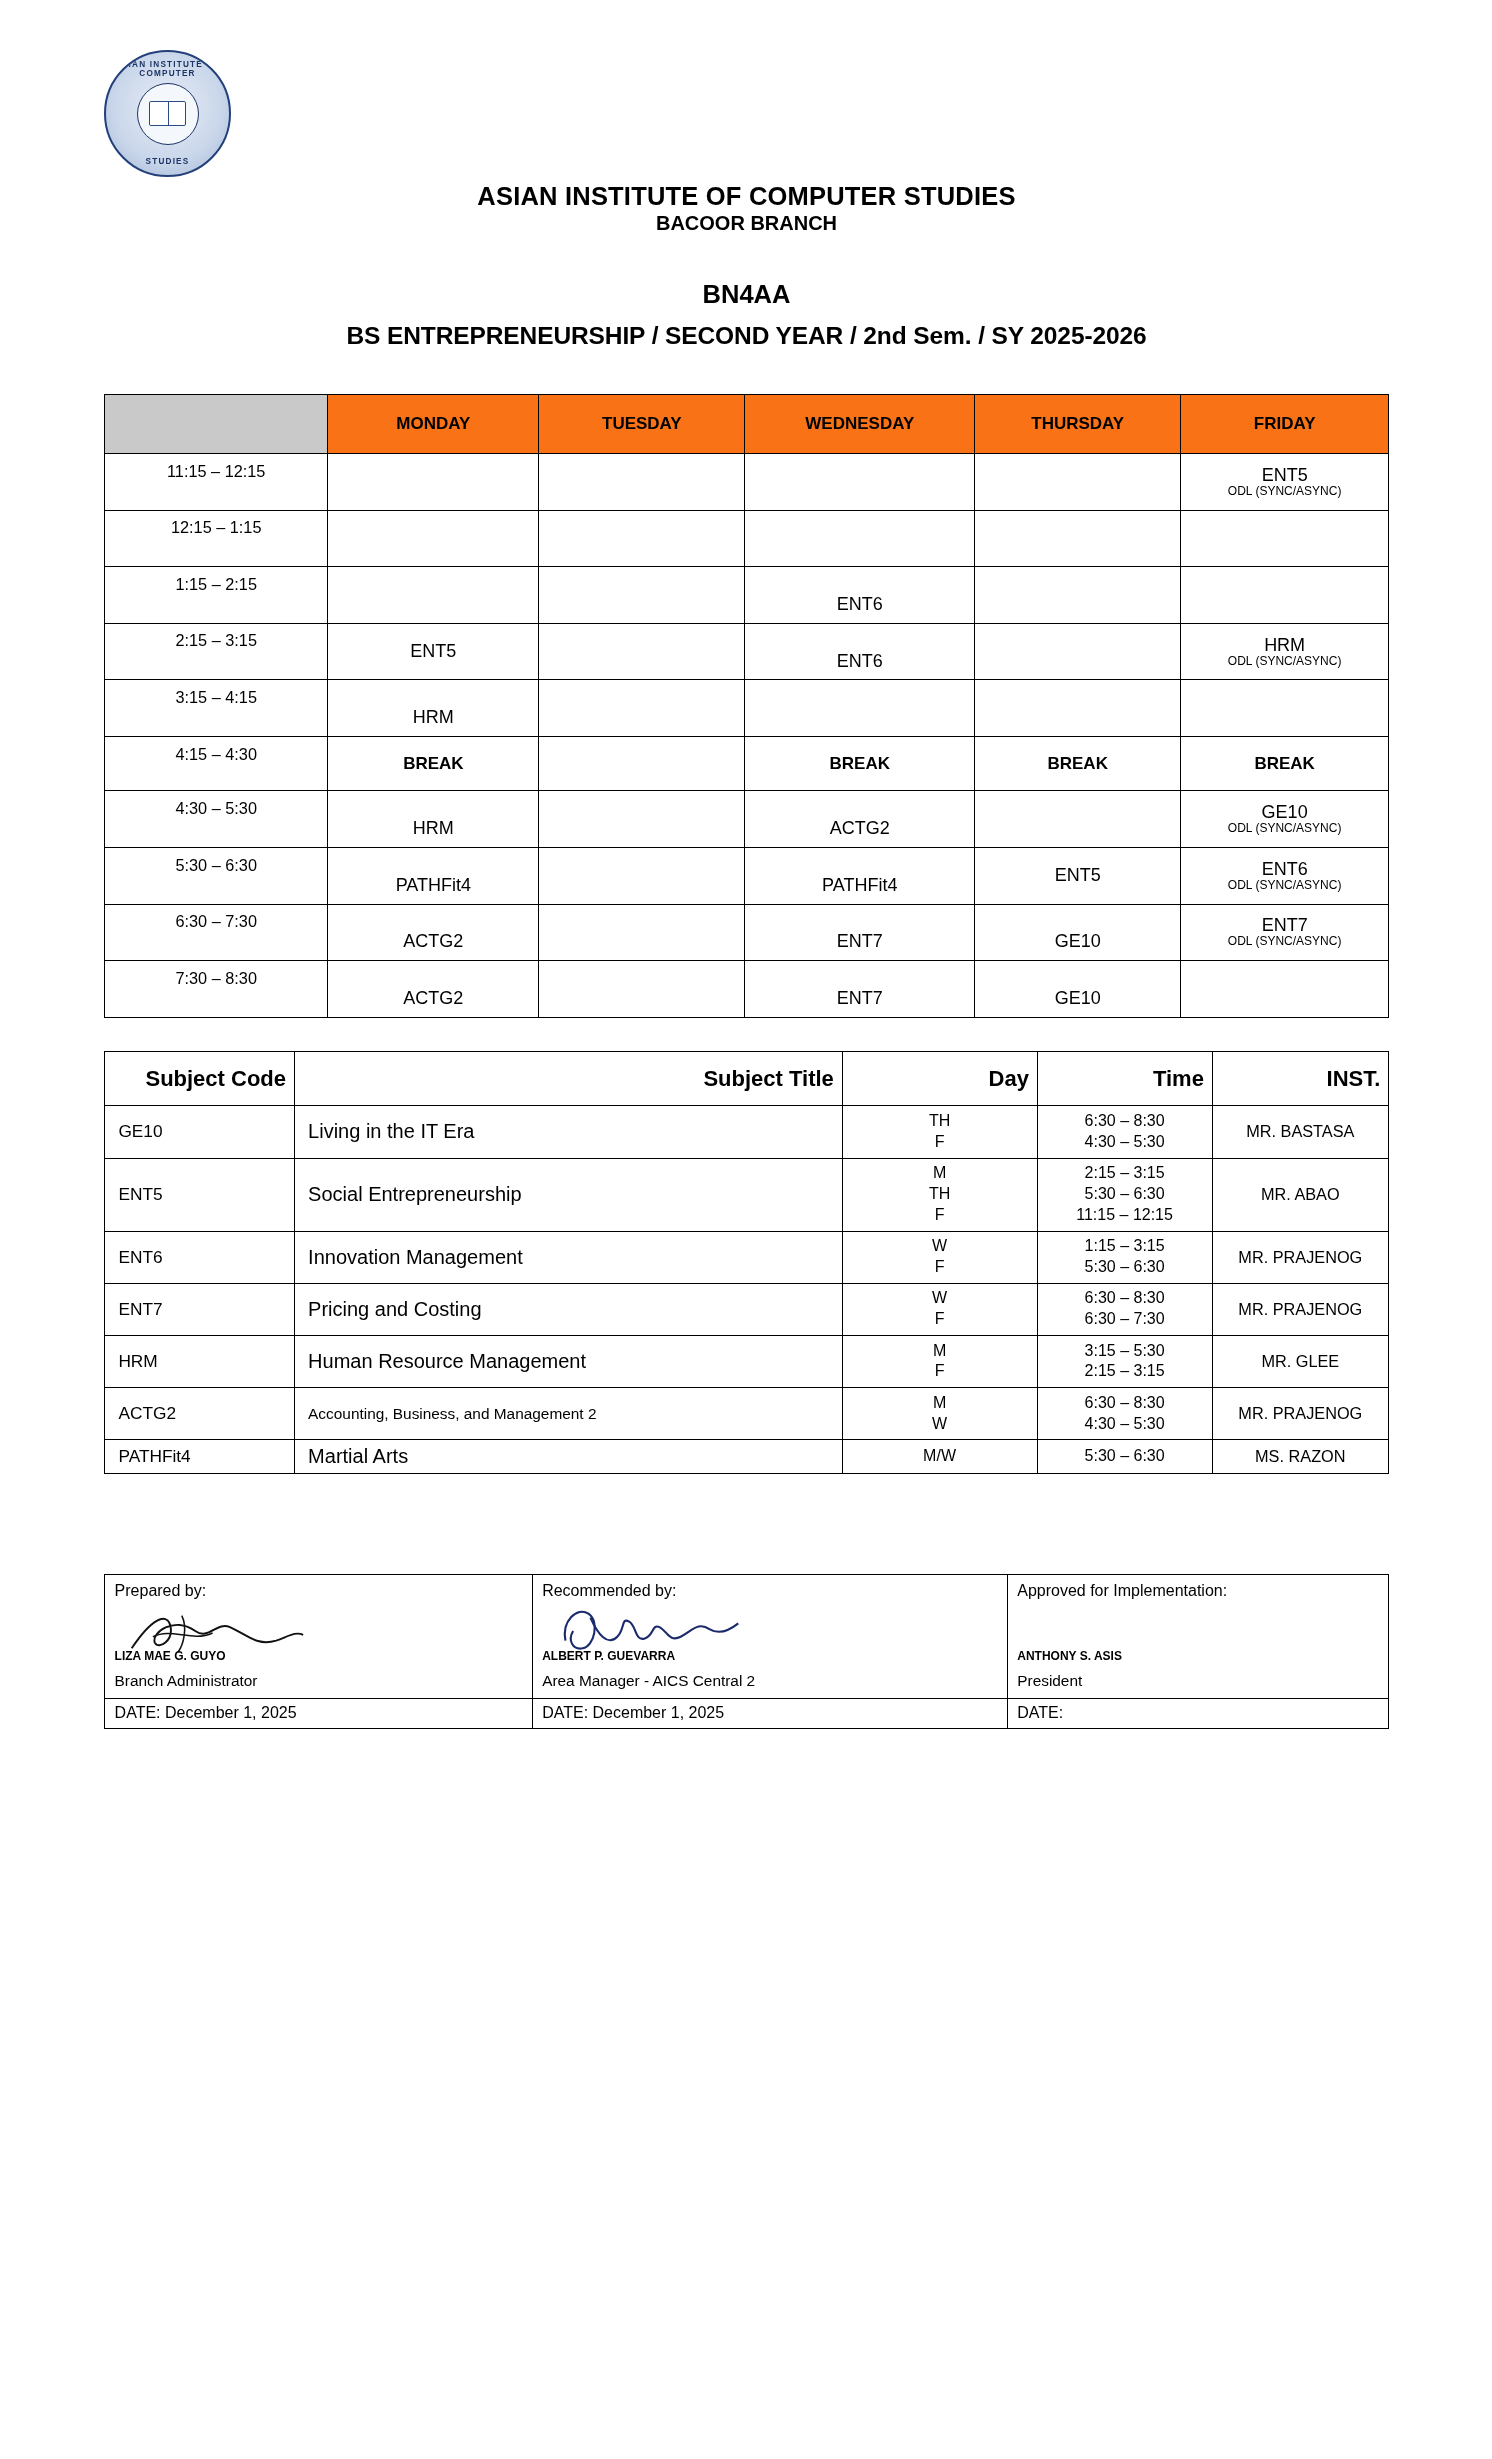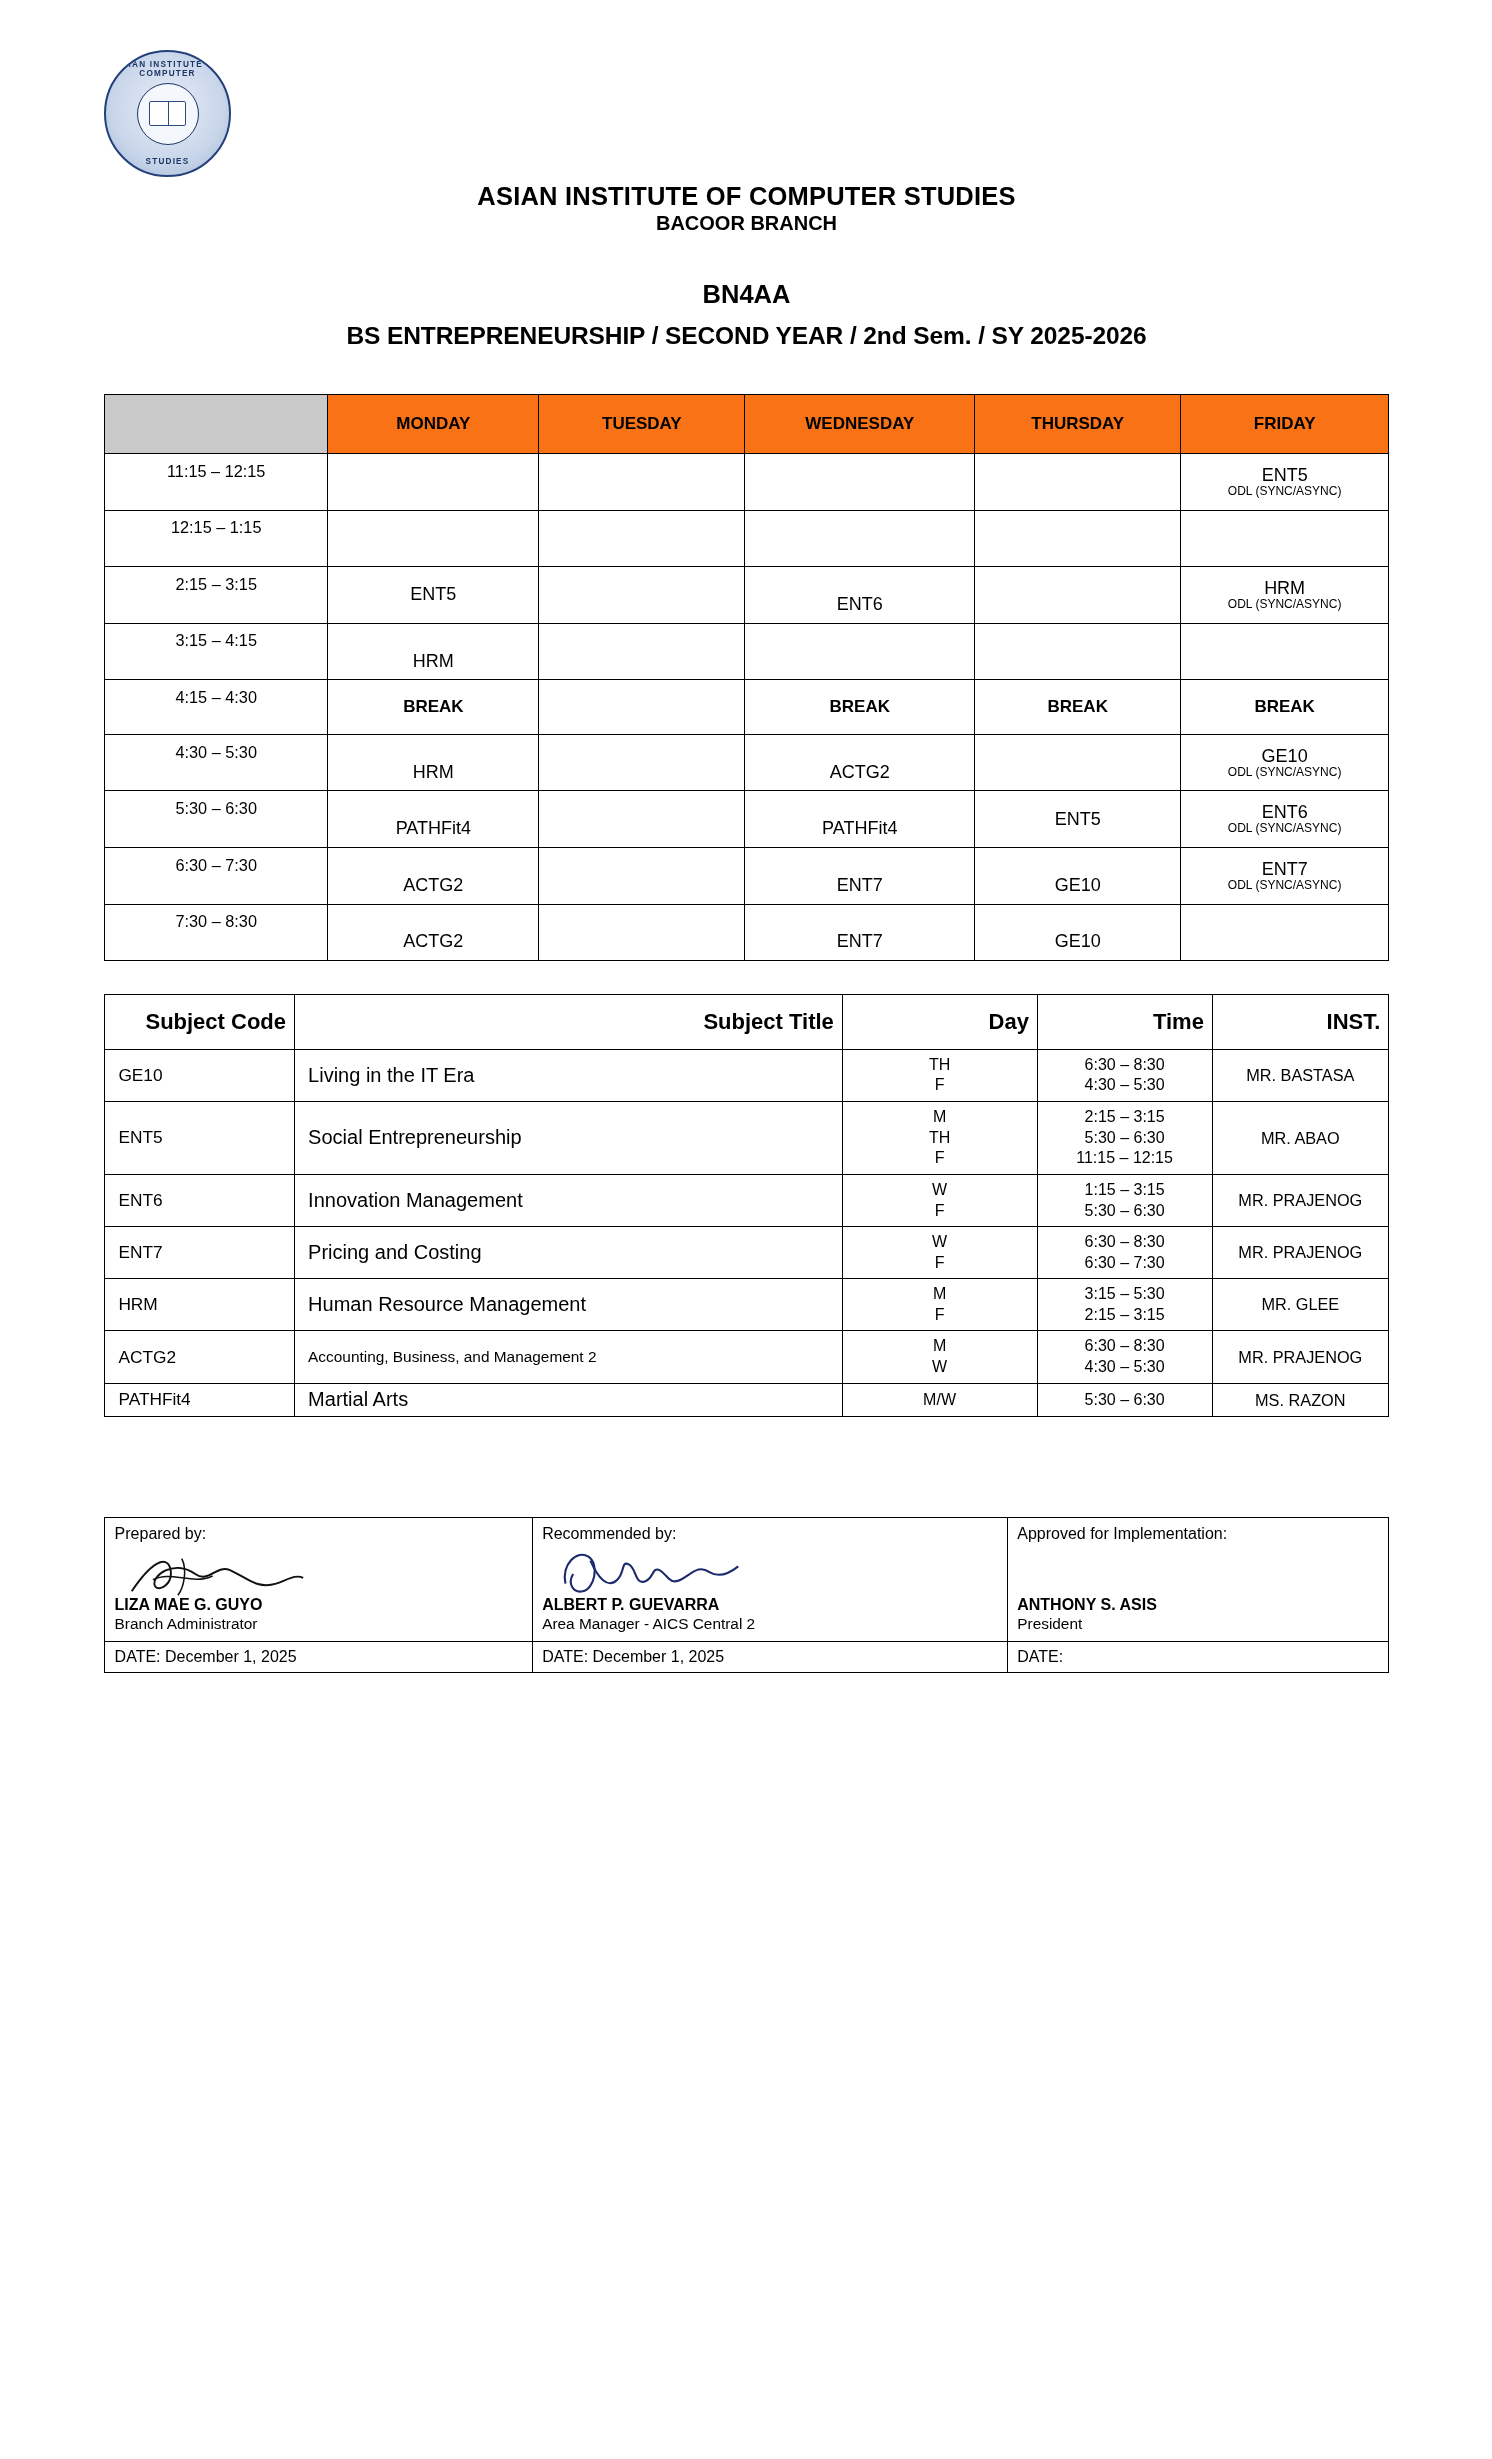--- a/index.html
+++ b/index.html
@@ -222,24 +222,24 @@
   }
   .sig-label {
     font-size: 16px;
     line-height: 1.2;
   }
   .sig-block {
     position: relative;
     height: 92px;
   }
   .sig-name {
-    font-size: 16px;
+    font-size: 12px;
     font-weight: bold;
     position: absolute;
-    bottom: 21px;
+    bottom: 29px;
     left: 0;
   }
   .sig-role {
     font-size: 15.4px;
     position: absolute;
     bottom: 1.9px;
     left: 0;
   }
   .sig-svg {
     position: absolute;
@@ -305,20 +305,28 @@
           <td class="subj"></td>
           <td class="subj"></td>
           <td class="subj"></td>
           <td class="subj mid"><span>ENT5</span><span class="odl">ODL (SYNC/ASYNC)</span></td>
         </tr>
         <tr class="row-h-normal">
           <td class="timecell">12:15 – 1:15</td>
           <td class="subj"></td>
           <td class="subj"></td>
           <td class="subj"></td>
+          <td class="subj"></td>
+          <td class="subj"></td>
+        </tr>
+        <tr class="row-h-normal">
+          <td class="timecell">1:15 – 2:15</td>
+          <td class="subj"></td>
+          <td class="subj"></td>
+          <td class="subj"><span>ENT6</span></td>
           <td class="subj"></td>
           <td class="subj"></td>
         </tr>
         <tr class="row-h-normal">
           <td class="timecell">2:15 – 3:15</td>
           <td class="subj mid"><span>ENT5</span></td>
           <td class="subj"></td>
           <td class="subj"><span>ENT6</span></td>
           <td class="subj"></td>
           <td class="subj mid"><span>HRM</span><span class="odl">ODL (SYNC/ASYNC)</span></td>

